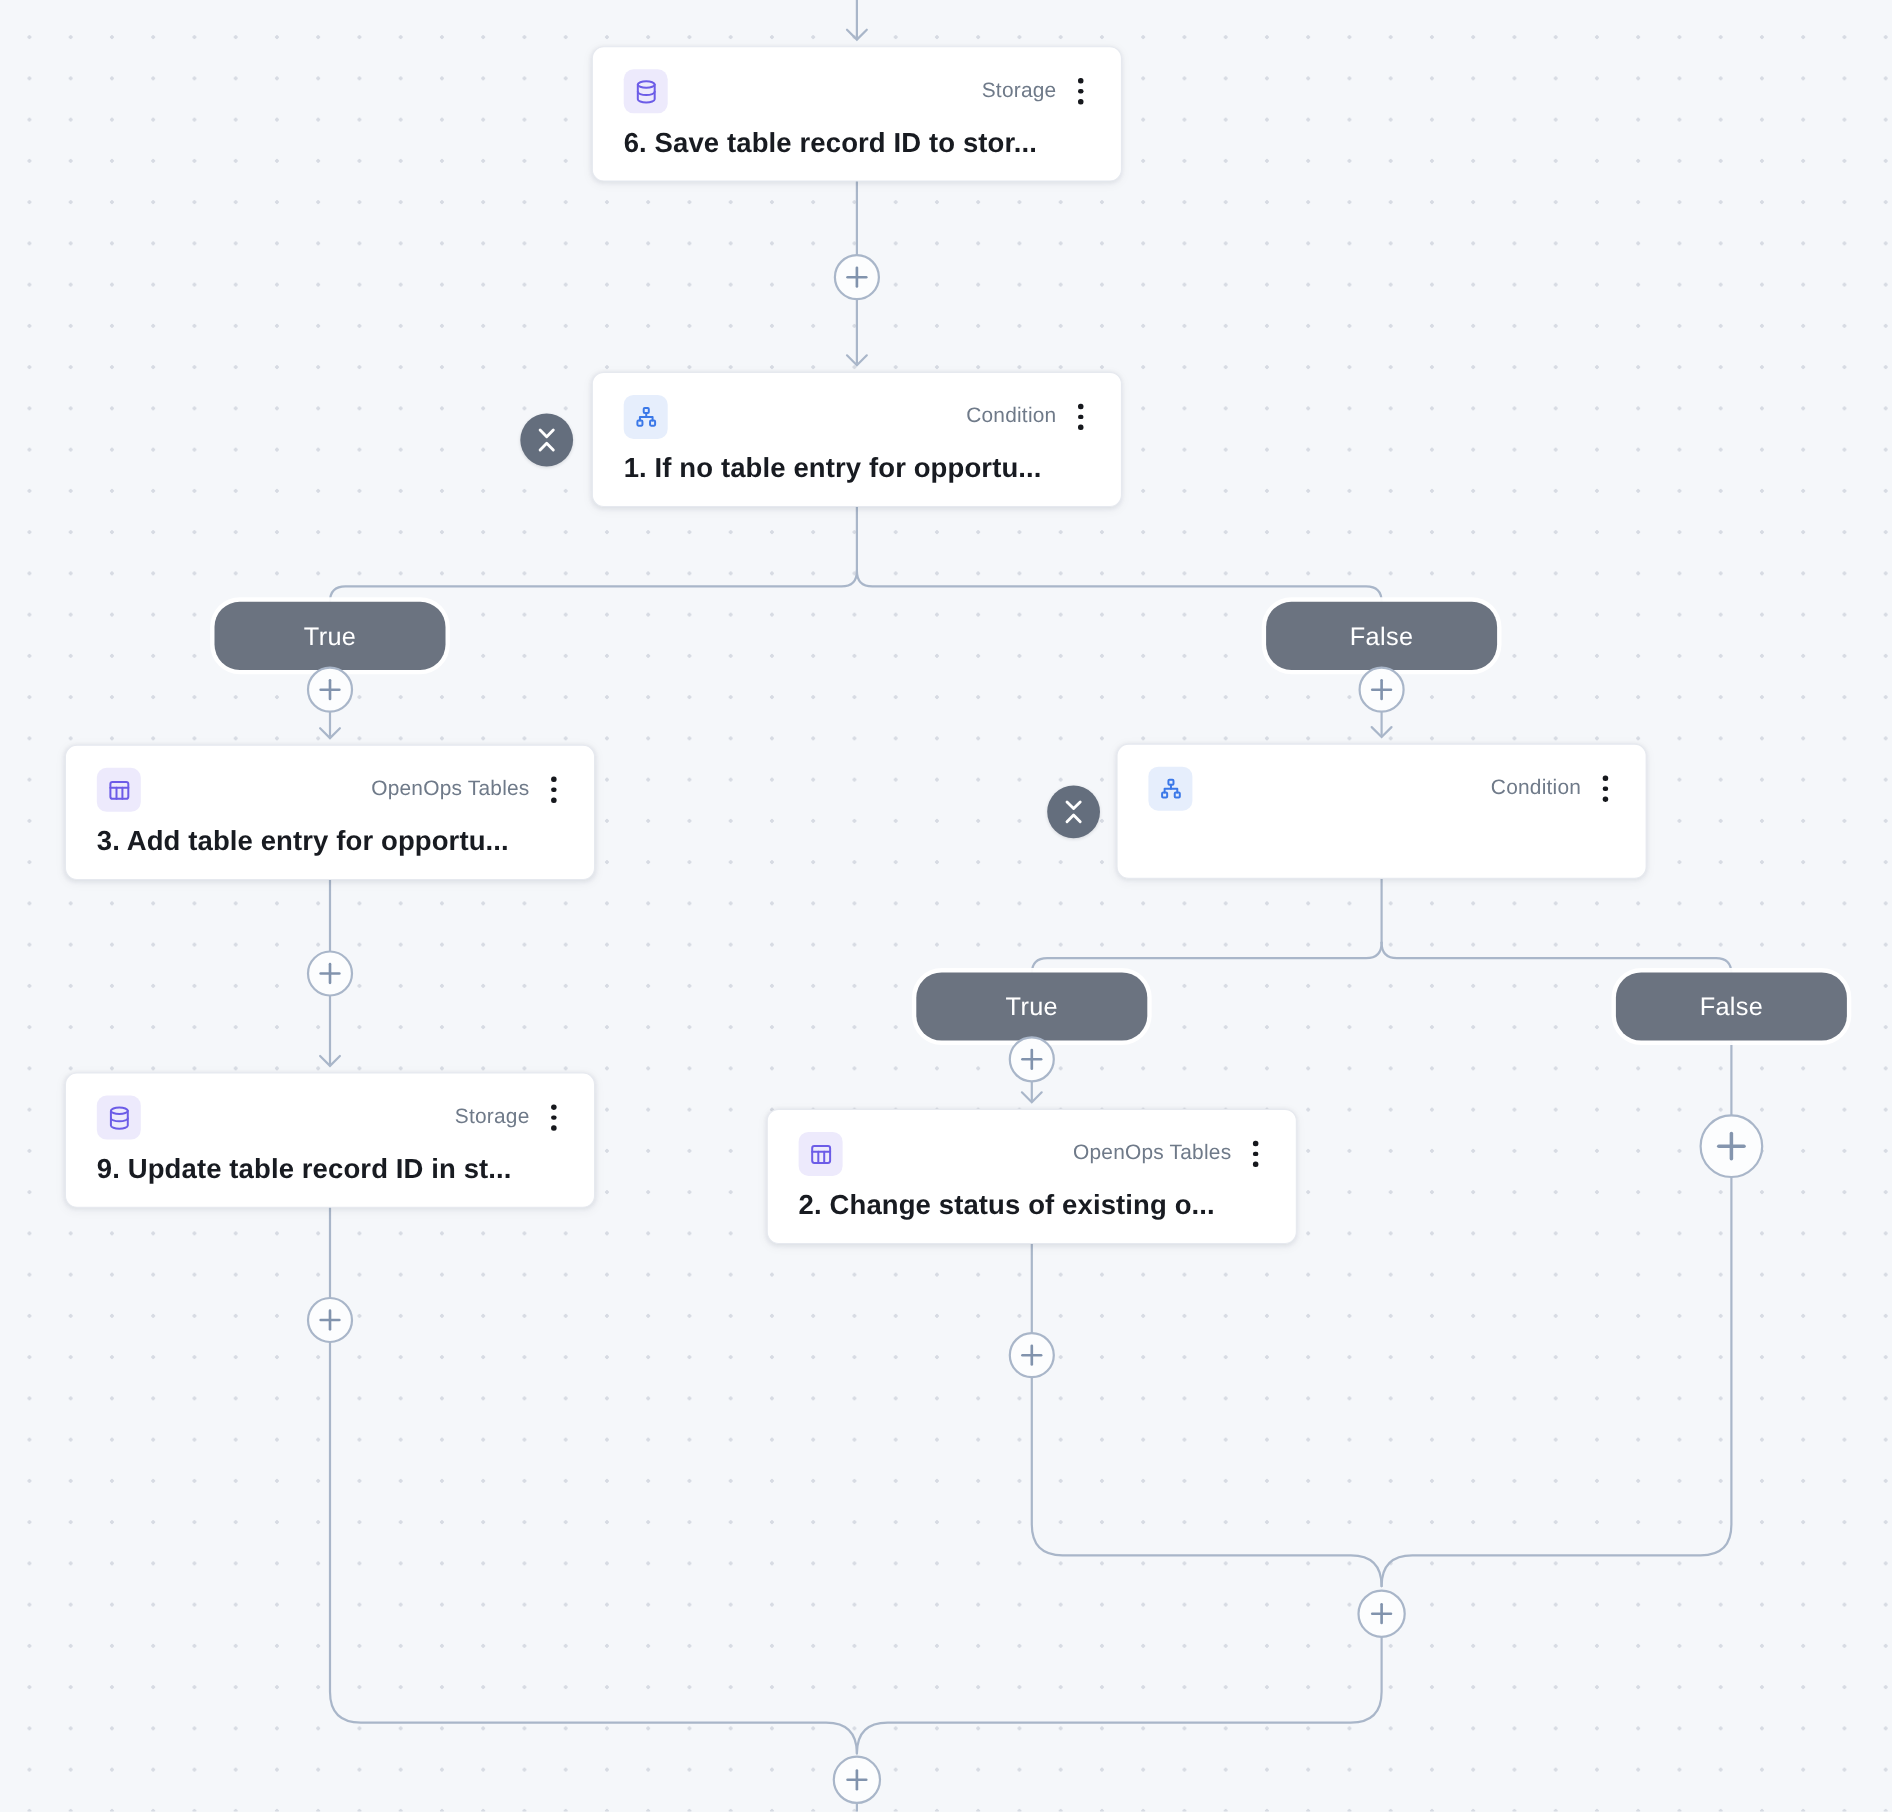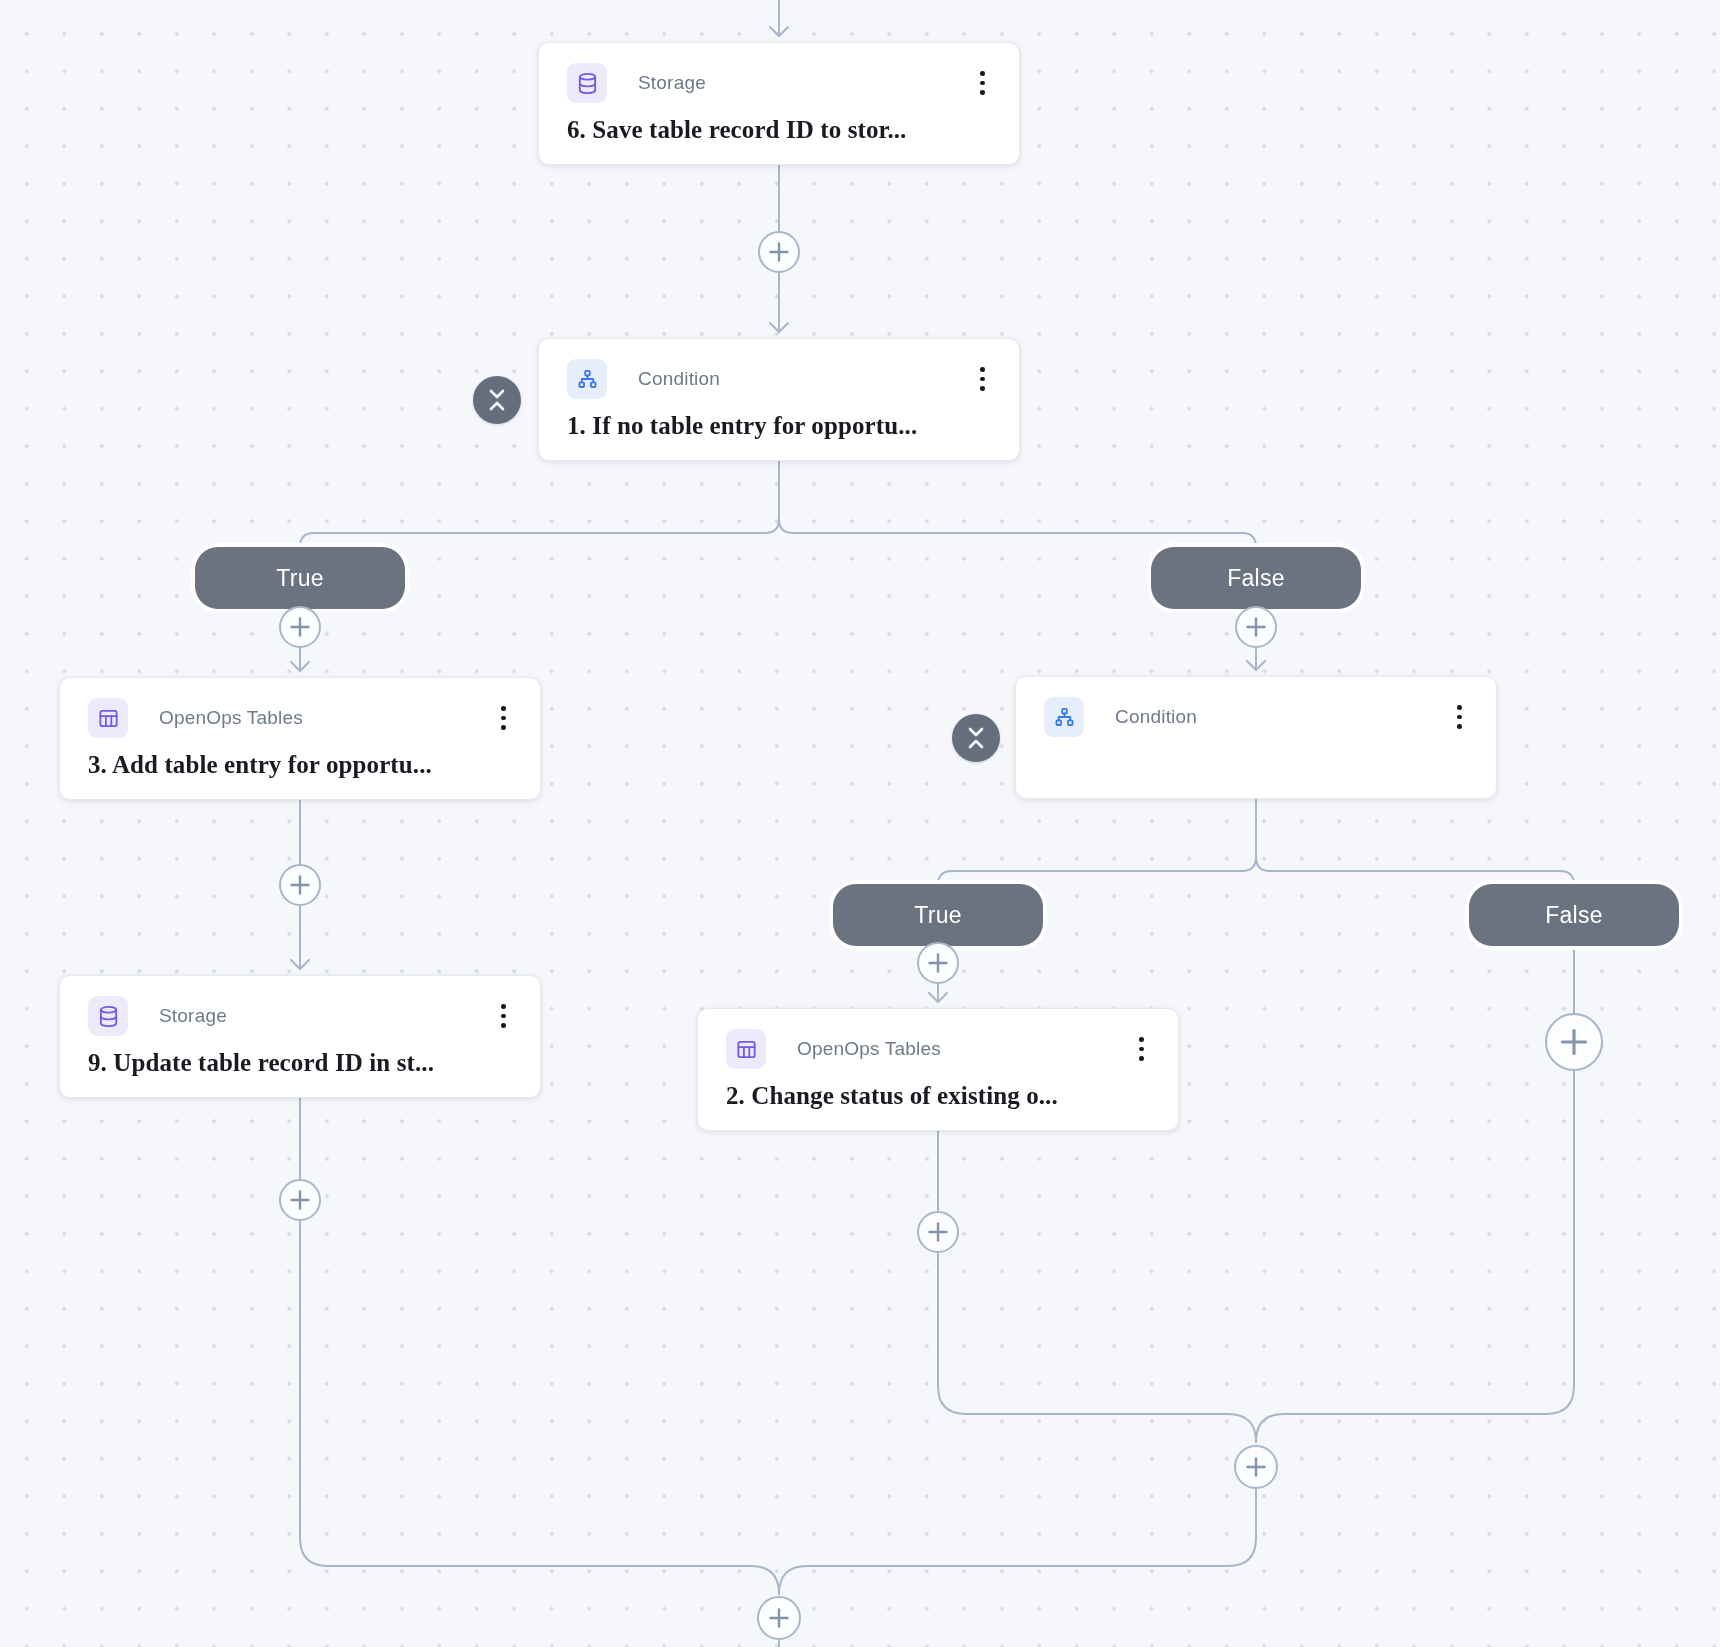--- a/index.html
+++ b/index.html
@@ -10,30 +10,30 @@
     background-image:radial-gradient(circle,#d7dbe3 1.6px,transparent 1.7px);
     background-size:37.5px 37.5px;background-position:8px 15px;
   }
   svg.wires{position:absolute;left:0;top:0;z-index:1;}
   .node{
     position:absolute;width:482px;height:123px;background:#ffffff;
     border:1px solid #e6e9ef;border-radius:11px;box-sizing:border-box;
     padding:20px 28px 0 28px;z-index:3;cursor:pointer;
     box-shadow:0 1px 4px rgba(25,35,50,.07),0 2px 10px rgba(25,35,50,.05);
   }
-  .node-header{display:flex;align-items:center;gap:31px;height:40px;}
+  .node-header{display:flex;align-items:center;gap:14px;height:40px;text-align:right;}
   .icon-box{width:40px;height:40px;border-radius:9px;display:flex;align-items:center;justify-content:center;flex:0 0 auto;}
   .icon-box.purple{background:#edeafc;}
   .icon-box.blue{background:#e6eefc;}
   .node-label{font-size:19px;color:#6f7a89;flex:1 1 auto;letter-spacing:.2px;}
   .kebab{margin-left:auto;display:flex;flex-direction:column;align-items:center;gap:5px;padding:4px 6px;cursor:pointer;}
   .kebab i{width:4.6px;height:4.6px;border-radius:50%;background:#16181d;}
   .node-title{
     font-size:25px;font-weight:600;color:#181b21;margin-top:13px;
-    white-space:nowrap;overflow:hidden;letter-spacing:.1px;font-family:Liberation Serif, serif;
+    white-space:nowrap;overflow:hidden;letter-spacing:.1px;
   }
   .pill{
     position:absolute;width:210px;height:62px;border-radius:23px;
     background:#6b7380;color:#ffffff;font-size:23px;
     display:flex;align-items:center;justify-content:center;z-index:3;
     box-shadow:0 0 0 4px rgba(255,255,255,.95);letter-spacing:.3px;
   }
   .plus{
     position:absolute;background:#fcfdfe;border:2px solid #a9b6c9;border-radius:50%;
     display:flex;align-items:center;justify-content:center;box-sizing:border-box;

